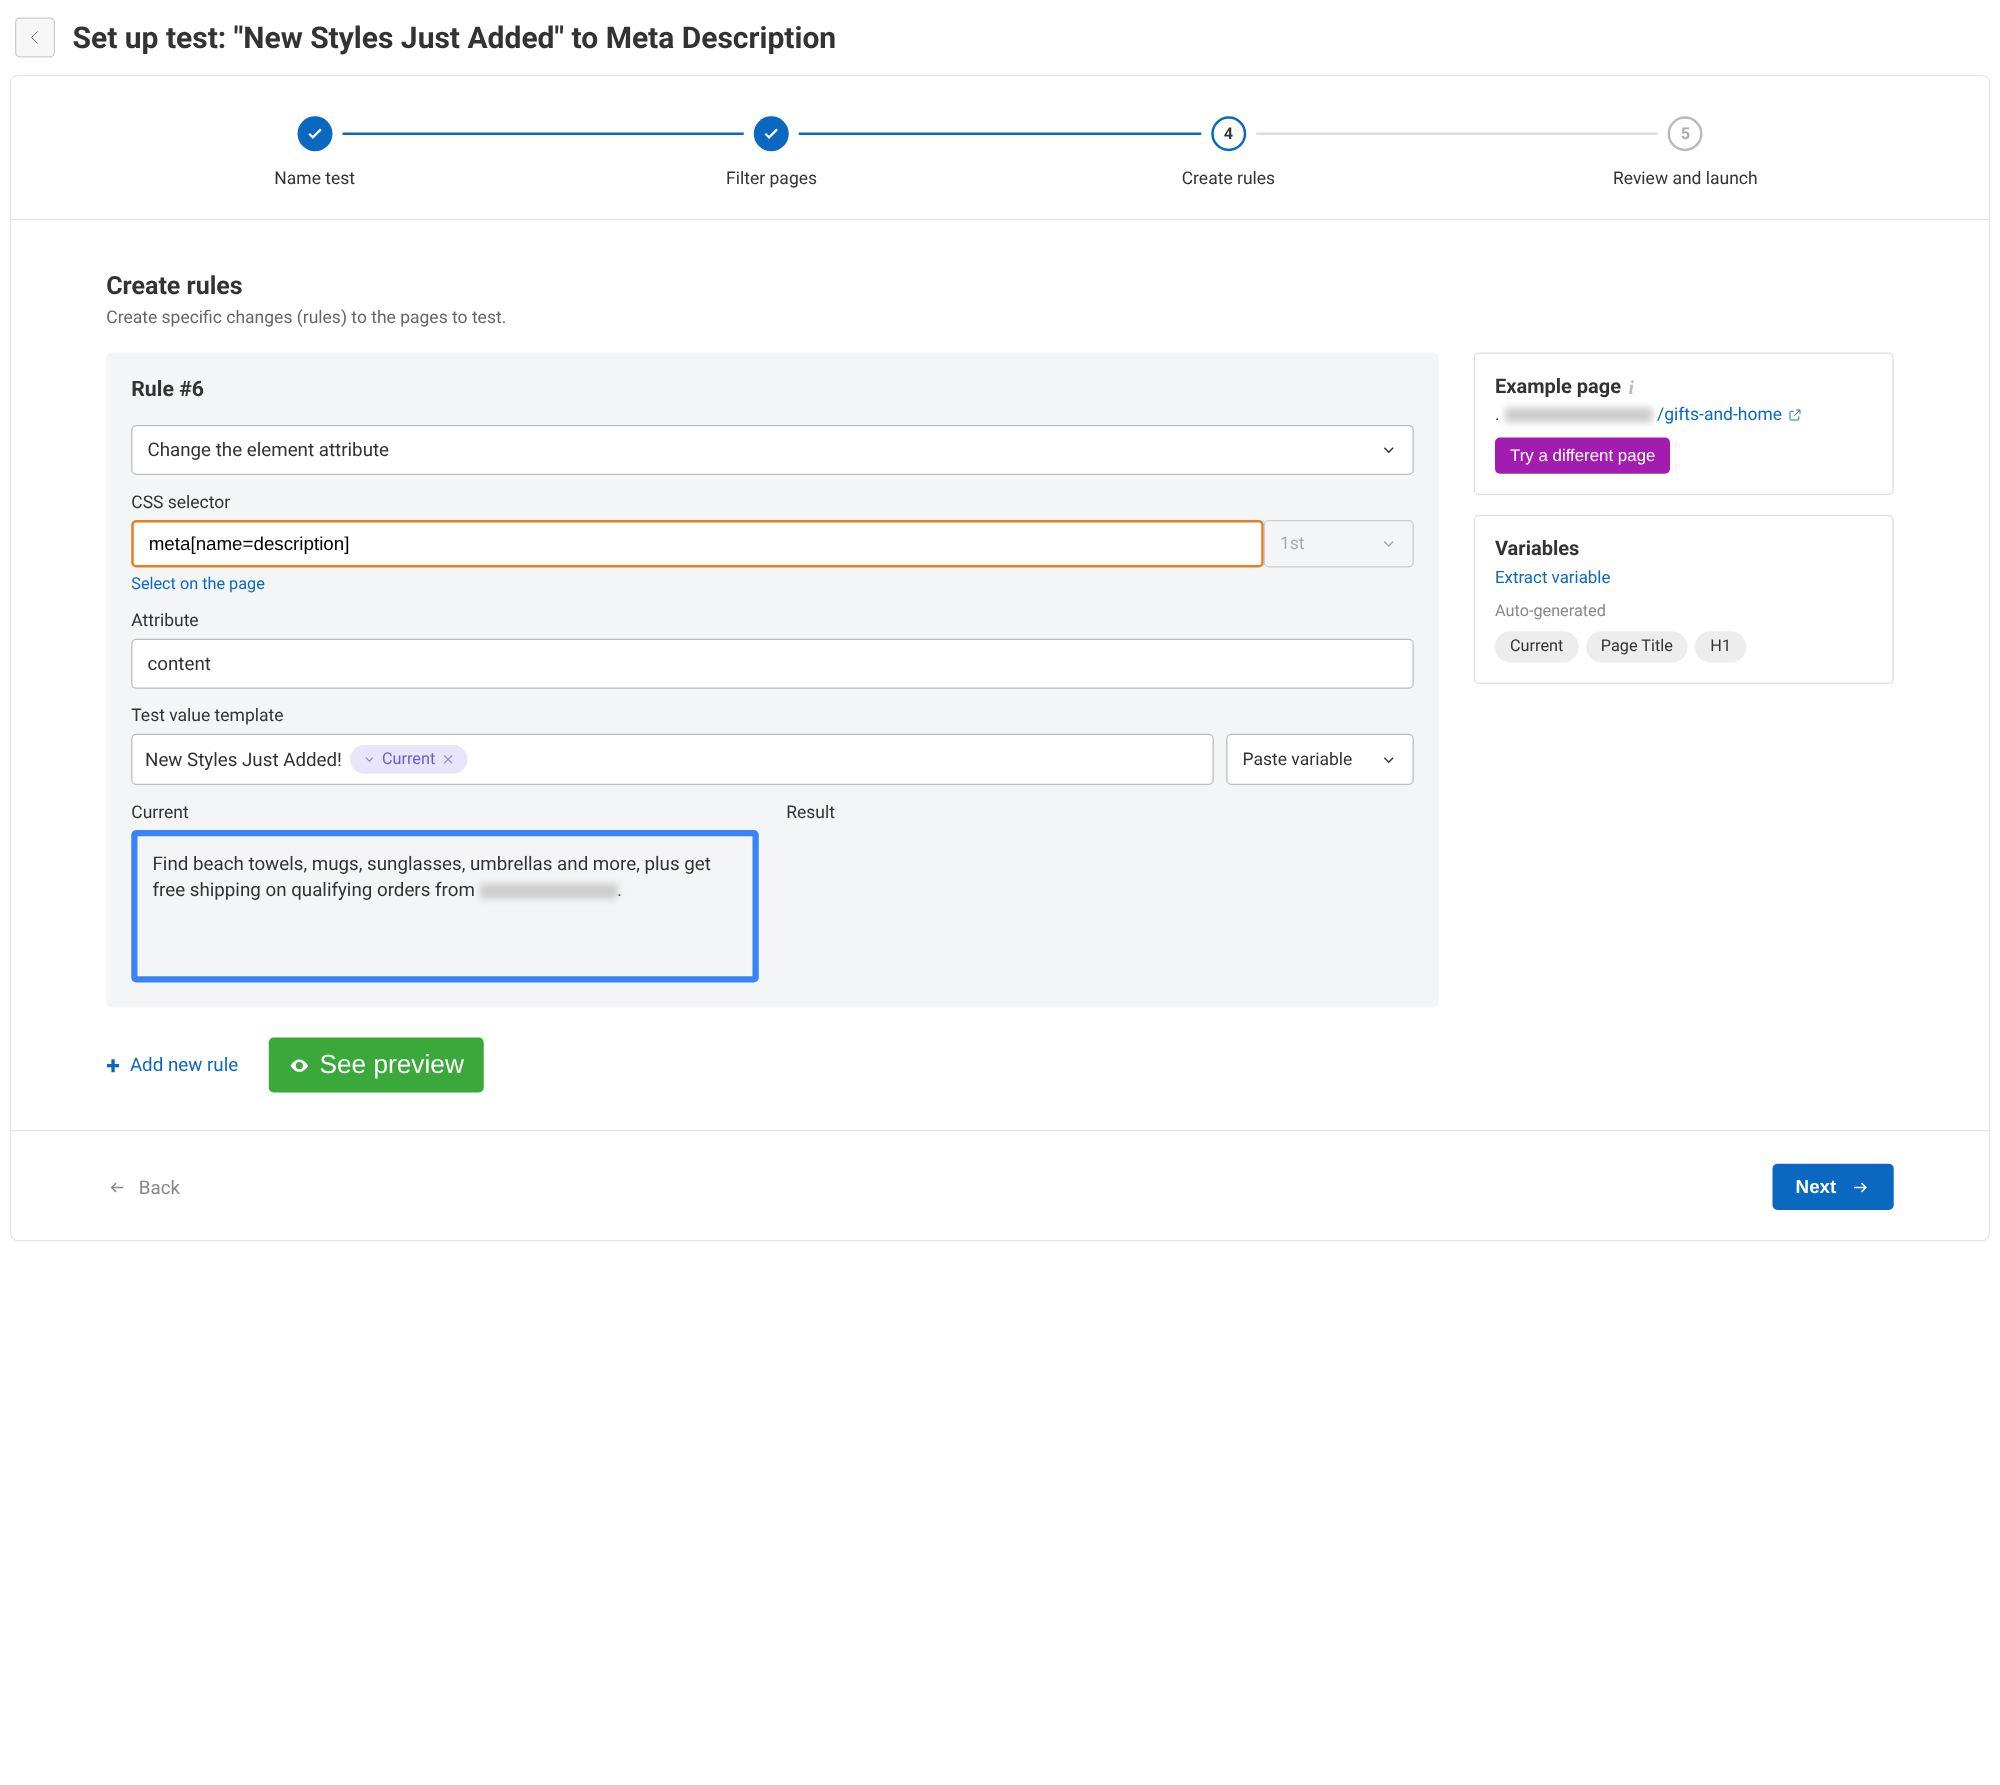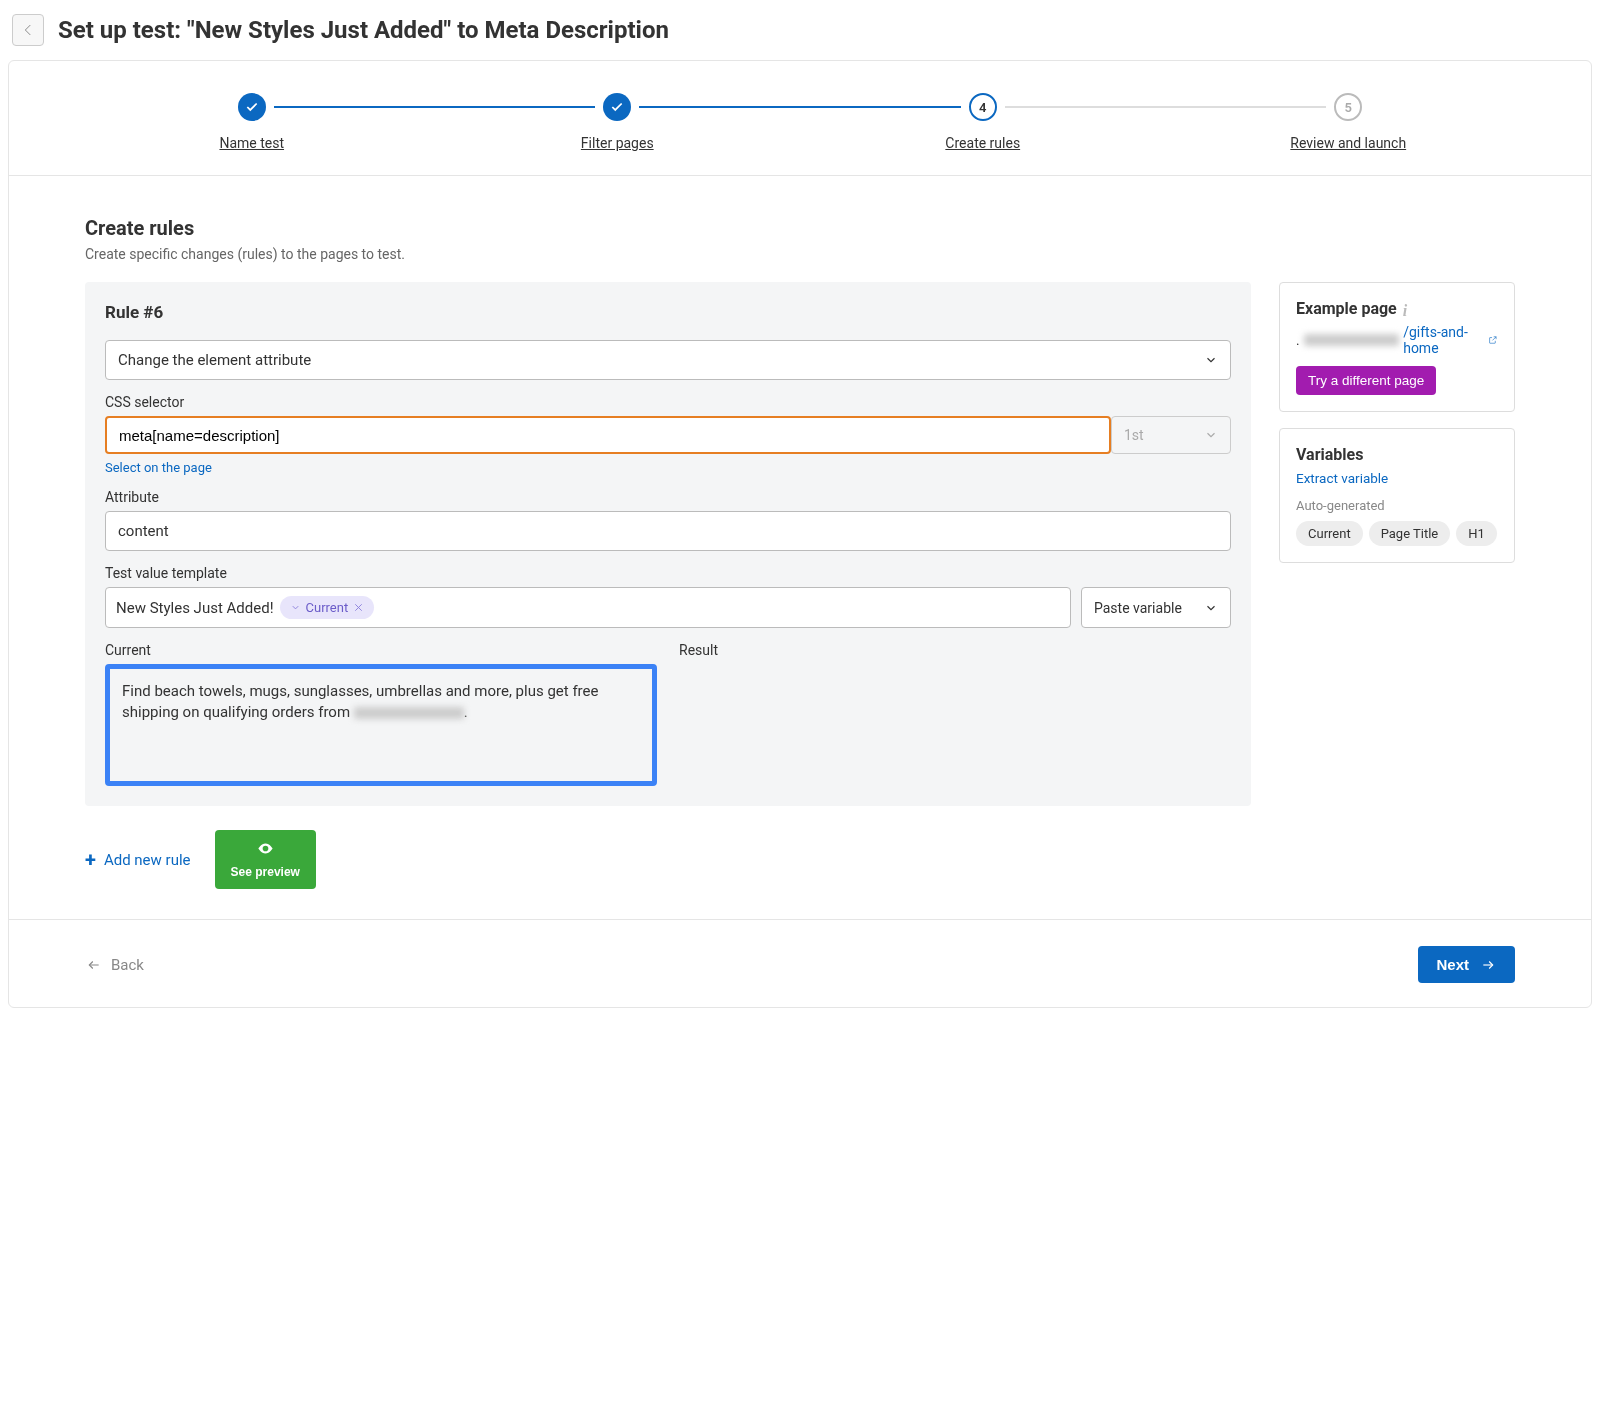--- a/index.html
+++ b/index.html
@@ -76,21 +76,20 @@
   .step-circle.future {
     background: #fff;
     border: 2px solid #bbb;
     color: #aaa;
   }
   .step-label {
     margin-top: 14px;
     font-size: 14px;
     color: #333;
     white-space: nowrap;
-    text-decoration: underline;
   }
   .step-line {
     position: absolute;
     top: 13px;
     height: 2px;
     left: 50%;
     right: -50%;
     margin-left: 22px;
     margin-right: 22px;
     background: #0b68c1;
@@ -111,21 +110,21 @@
     color: #666;
     font-size: 14px;
     margin-bottom: 20px;
   }
   .columns {
     display: flex;
     gap: 28px;
     align-items: flex-start;
   }
   .left-col { flex: 1; }
-  .right-col { width: 236px; display: flex; flex-direction: column; gap: 16px; }
+  .right-col { width: 336px; display: flex; flex-direction: column; gap: 16px; }
   .rule-box {
     background: #f4f5f6;
     border-radius: 4px;
     padding: 20px;
   }
   .rule-title {
     font-size: 17px;
     font-weight: 700;
     margin-bottom: 18px;
   }
@@ -245,27 +244,26 @@
     cursor: pointer;
     font-size: 15px;
   }
   .plus { font-size: 20px; font-weight: 700; line-height: 1; }
   .btn-green {
     background: #3aa83a;
     color: #fff;
     border: none;
     border-radius: 4px;
     padding: 10px 16px;
-    font-size: 12px;
-    font-weight: 700;
+    font-size: 21px;
+    font-weight: 400;
     display: flex;
     align-items: center;
     gap: 8px;
     cursor: pointer;
-    flex-direction: column;
   }
   .eye-icon { width: 17px; height: 17px; fill: #fff; }
   
   .panel {
     border: 1px solid #ddd;
     border-radius: 4px;
     padding: 16px;
     background: #fff;
   }
   .panel-title {

